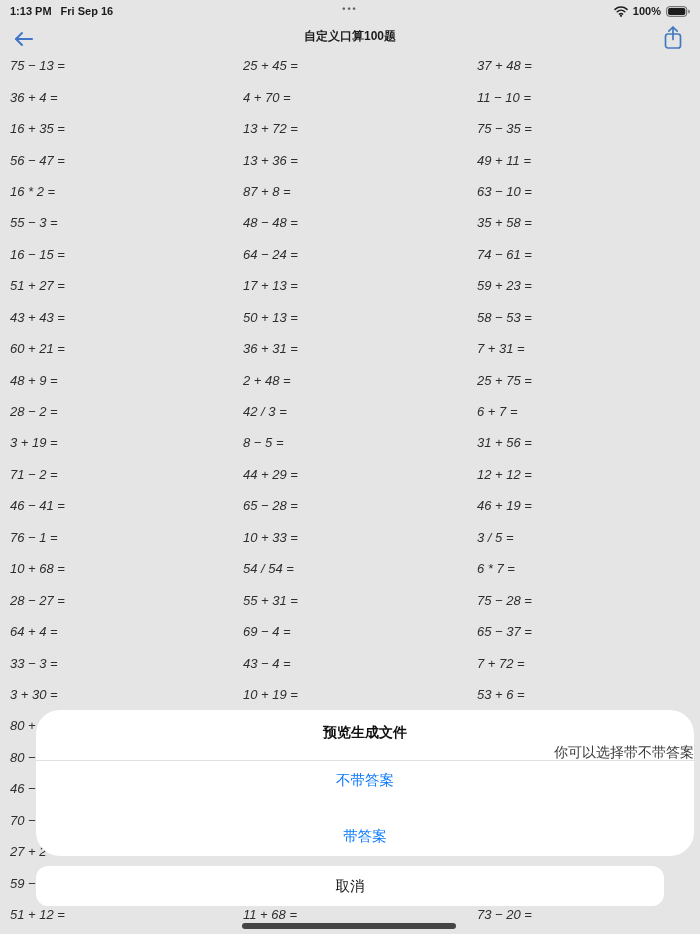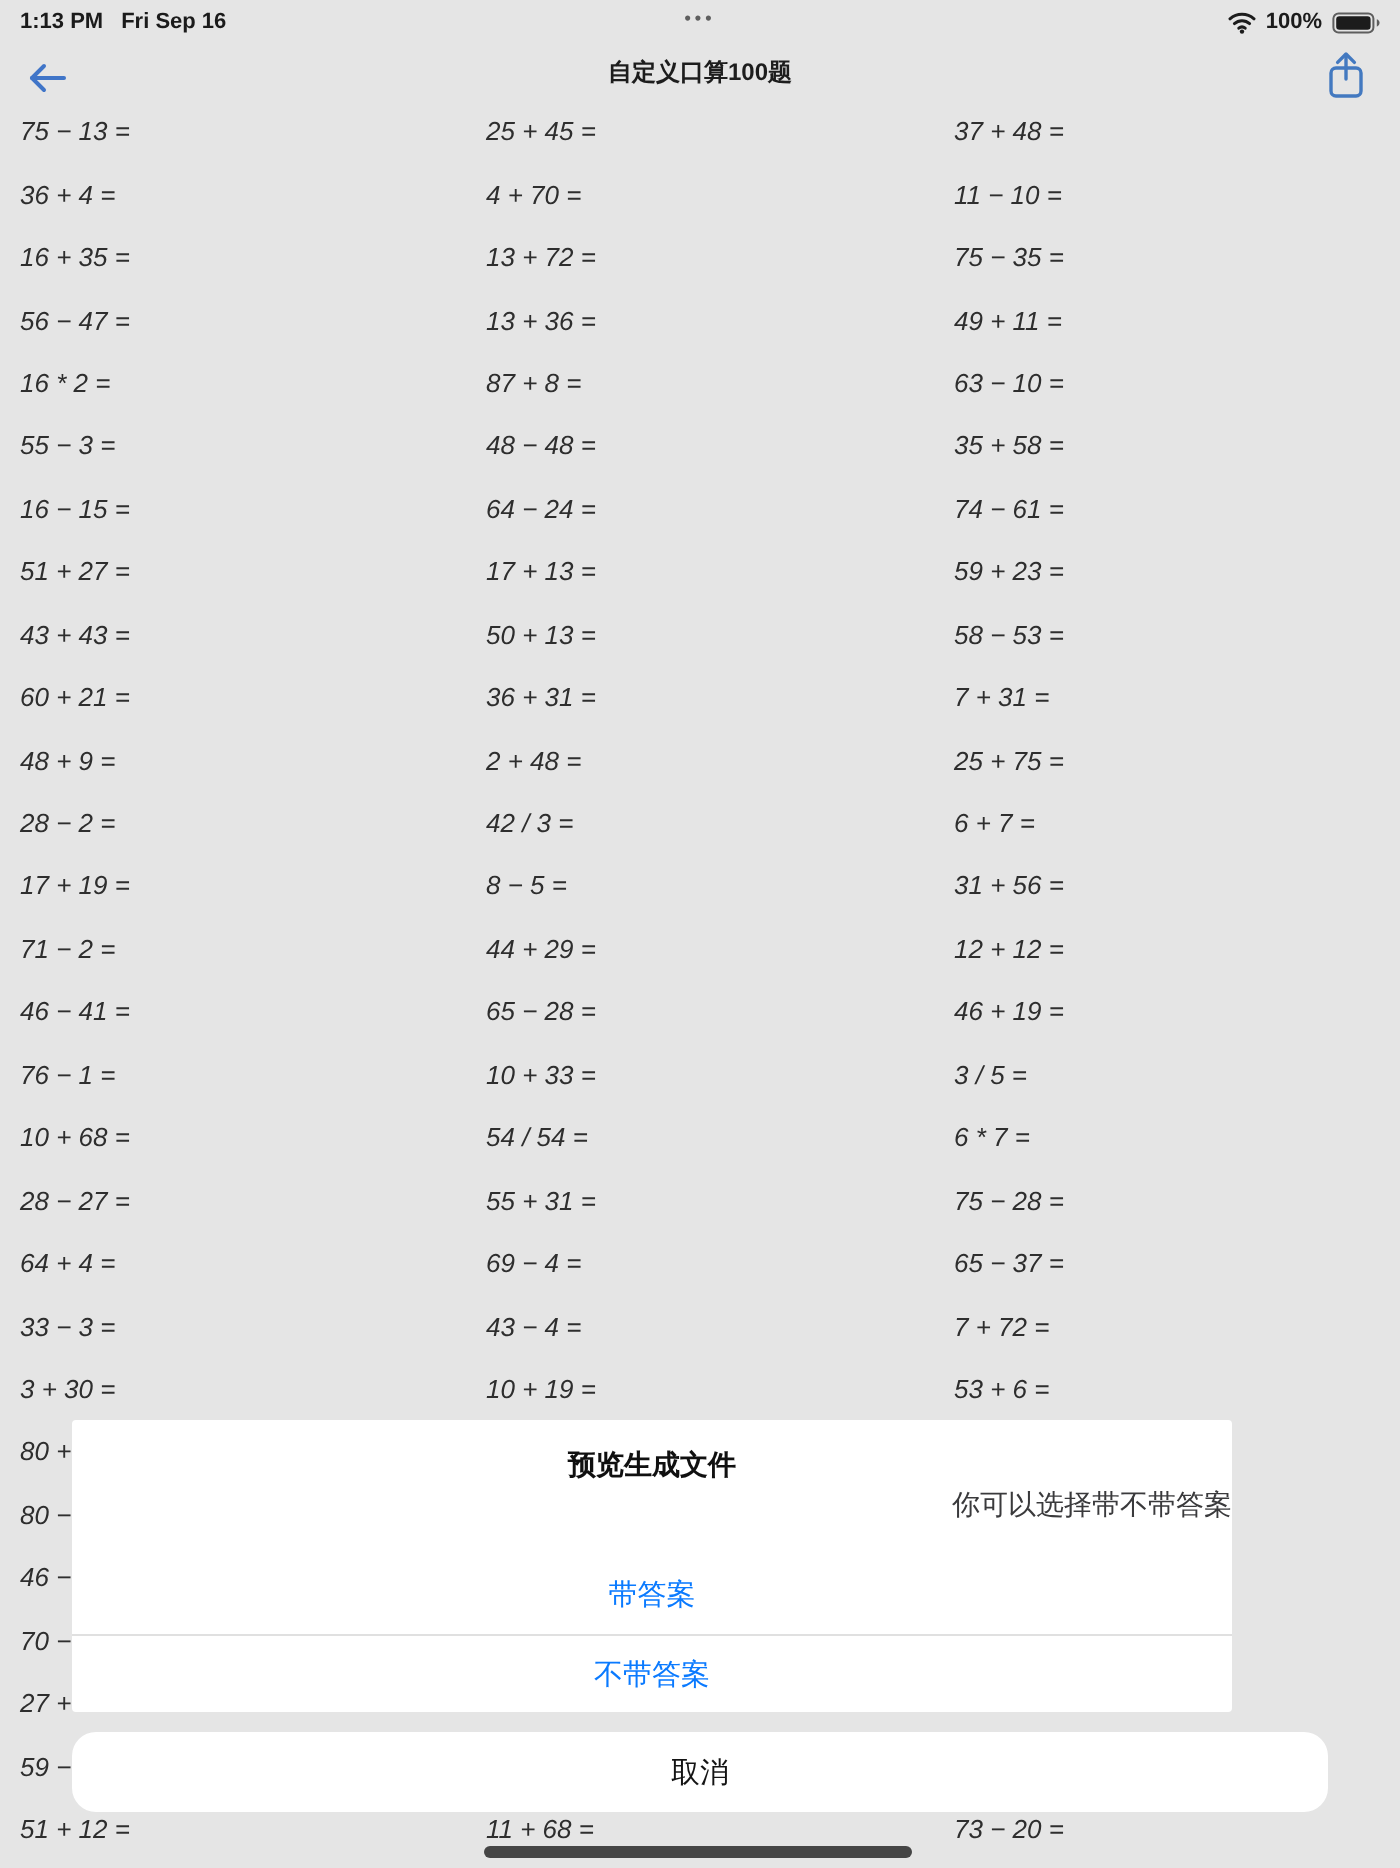--- a/index.html
+++ b/index.html
@@ -34,22 +34,22 @@
   #col1 { left:10px; } #col2 { left:243px; } #col3 { left:477px; }
   .cell {
     height:31.45px; display:flex; align-items:center;
     font-size:13px; color:#2e2e2e; white-space:nowrap;
   }
   
   .scrim { position:absolute; inset:0; z-index:5; background:transparent; }
   
   .sheet { position:absolute; left:36px; width:628px; z-index:10; }
   .sheet-main {
-    position:absolute; top:0; left:0; width:580px; height:146px;
-    background:#ffffff; border-radius:2px; overflow:hidden;
+    position:absolute; top:0; left:0; width:658px; height:146px;
+    background:#ffffff; border-radius:24px; overflow:hidden;
   }
   .sheet { top:710px; }
   .sheet-title {
     margin-top:13px; text-align:center; font-size:14px; font-weight:700; color:#101010; line-height:18px;
   }
   .sheet-msg {
     margin-top:4px; text-align:right; font-size:14px; color:#3a3a3c; line-height:15px;
   }
   .sheet-btn {
     display:flex; align-items:center; justify-content:center;
@@ -116,21 +116,21 @@
         <div class="cell">16 + 35 =</div>
         <div class="cell">56 − 47 =</div>
         <div class="cell">16 * 2 =</div>
         <div class="cell">55 − 3 =</div>
         <div class="cell">16 − 15 =</div>
         <div class="cell">51 + 27 =</div>
         <div class="cell">43 + 43 =</div>
         <div class="cell">60 + 21 =</div>
         <div class="cell">48 + 9 =</div>
         <div class="cell">28 − 2 =</div>
-        <div class="cell">17 + 19 =</div>
+        <div class="cell">3 + 19 =</div>
         <div class="cell">71 − 2 =</div>
         <div class="cell">46 − 41 =</div>
         <div class="cell">76 − 1 =</div>
         <div class="cell">10 + 68 =</div>
         <div class="cell">28 − 27 =</div>
         <div class="cell">64 + 4 =</div>
         <div class="cell">33 − 3 =</div>
         <div class="cell">3 + 30 =</div>
         <div class="cell">80 +</div>
         <div class="cell">80 −</div>
@@ -201,21 +201,21 @@
         <div class="cell">73 − 20 =</div>
       </div>
   </div>
 
   <div class="scrim"></div>
 
   <div class="sheet">
     <div class="sheet-main">
       <div class="sheet-title">预览生成文件</div>
       <div class="sheet-msg">你可以选择带不带答案</div>
+      <div class="sheet-btn second">不带答案</div>
       <div class="sheet-btn first">带答案</div>
-      <div class="sheet-btn second">不带答案</div>
     </div>
     <div class="sheet-cancel">取消</div>
   </div>
 
   <div class="home-indicator"></div>
 
 </div>
 
 </body></html>

